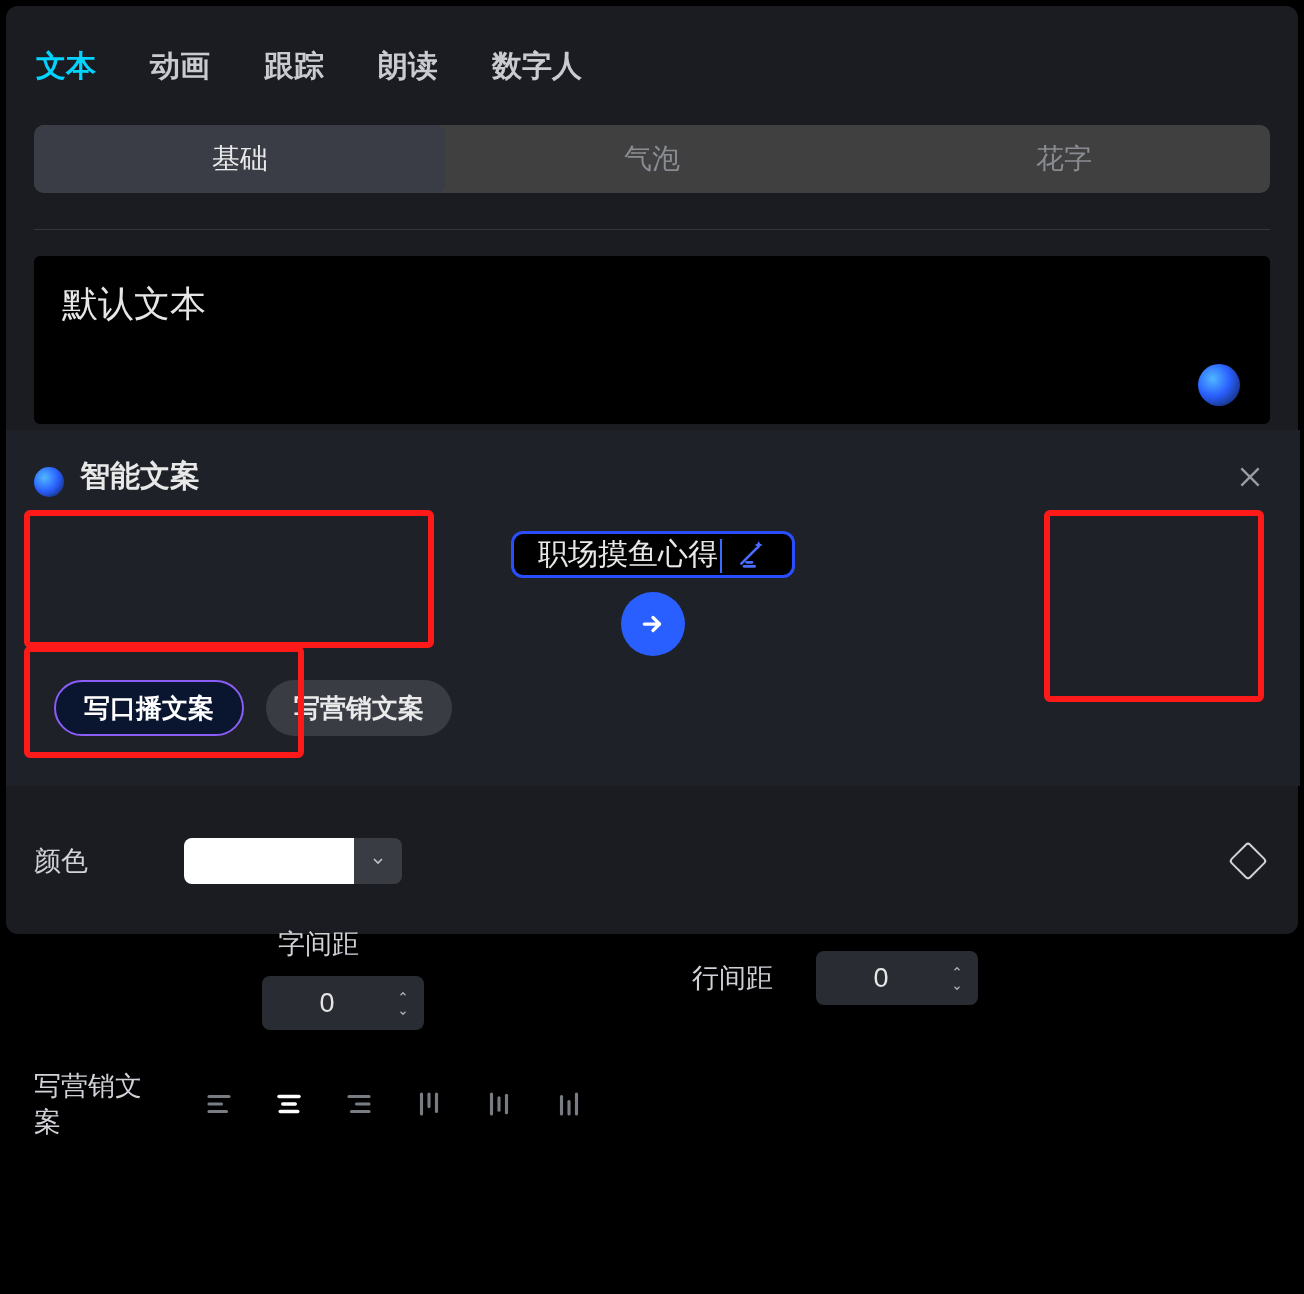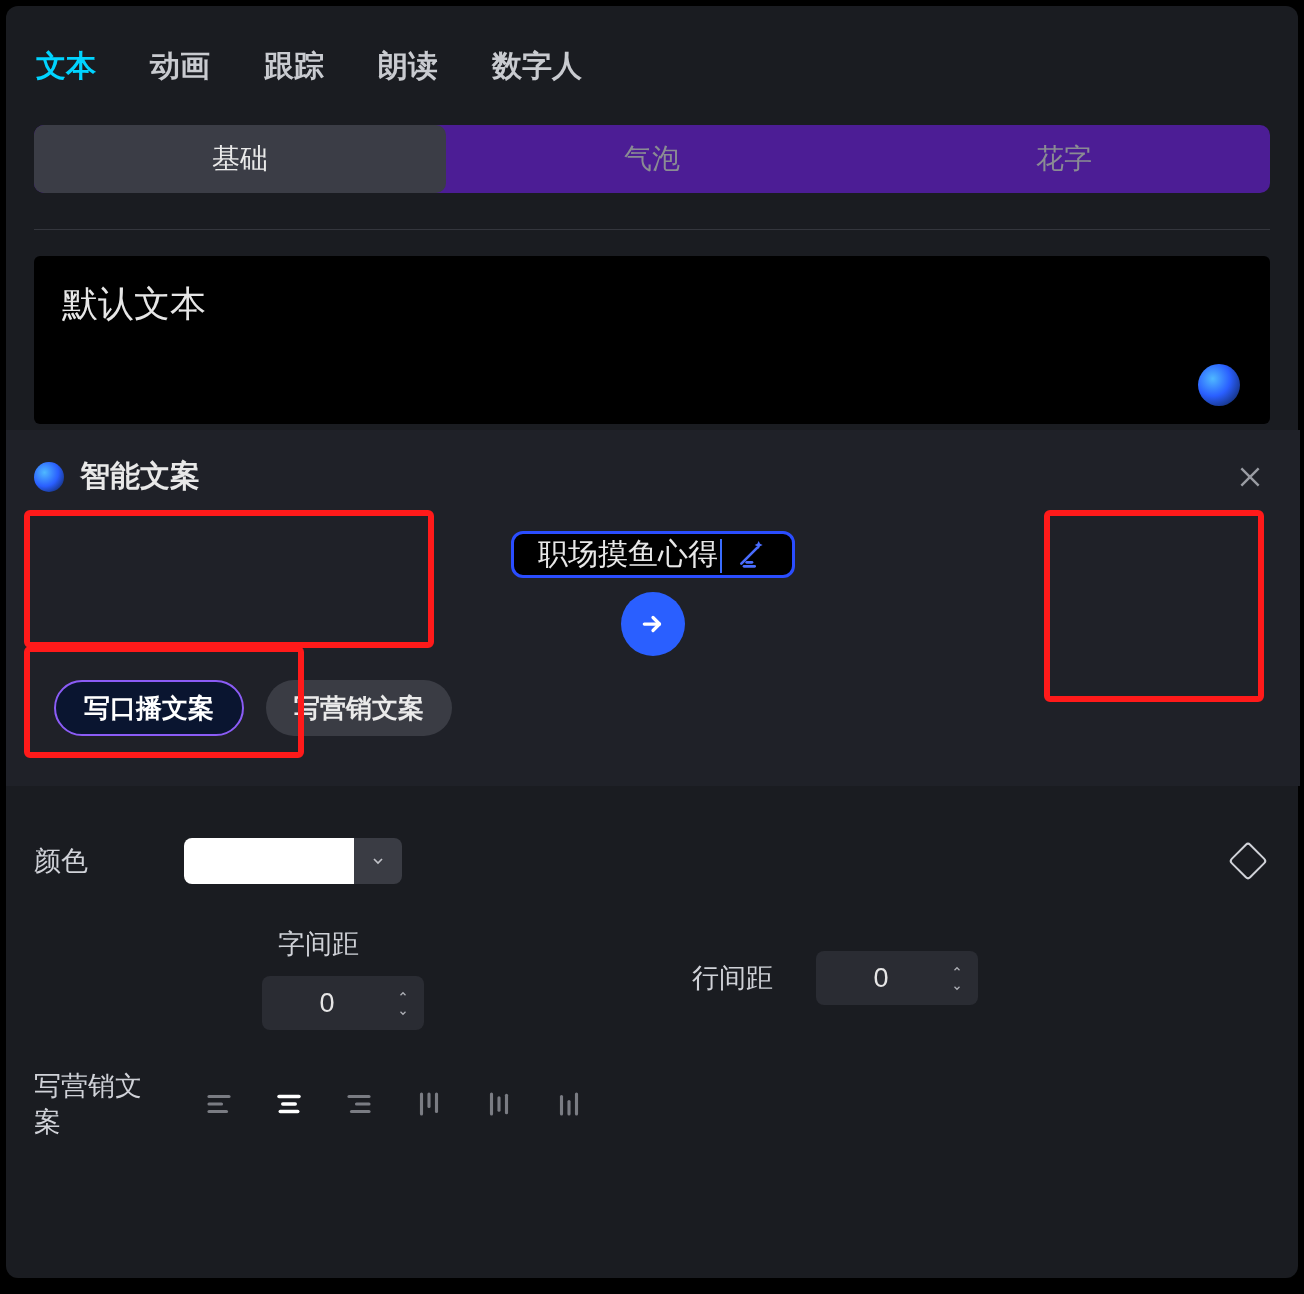--- a/index.html
+++ b/index.html
@@ -9,40 +9,40 @@
     background: #000;
     font-family: "PingFang SC", "Microsoft YaHei", sans-serif;
     color: #fff;
     overflow: hidden;
   }
   .panel {
     background: #1a1c21;
     border-radius: 12px;
     margin: 6px;
     width: 1292px;
-    height: 1272px;
+    height: 928px;
     padding-top: 10px;
     position: relative;
   }
   .top-tabs {
     display: flex;
     gap: 54px;
     padding: 30px 30px 28px 30px;
   }
   .top-tab {
     font-size: 30px;
     font-weight: 600;
     color: #c9cbd0;
     cursor: pointer;
   }
   .top-tab.active { color: #00d4ff; }
   .sub-tabs {
     display: flex;
     margin: 10px 28px 0 28px;
-    background: #4c1d95;
+    background: #404040;
     border-radius: 10px;
     height: 68px;
   }
   .sub-tab {
     flex: 1;
     display: flex;
     align-items: center;
     justify-content: center;
     font-size: 28px;
     color: #8a8c93;
@@ -80,21 +80,21 @@
   .popup {
     position: absolute;
     left: 0;
     top: 424px;
     width: 1294px;
     background: #1f2128;
     padding-bottom: 50px;
   }
   .popup-header {
     display: flex;
-    align-items: center;
+    align-items: flex-end;
     gap: 16px;
     padding: 26px 30px 16px 28px;
   }
   .popup-orb {
     width: 30px;
     height: 30px;
     border-radius: 50%;
     background: radial-gradient(circle at 35% 35%, #4fb8ff 0%, #2a5fff 50%, #0a1a3a 100%);
   }
   .popup-title {

